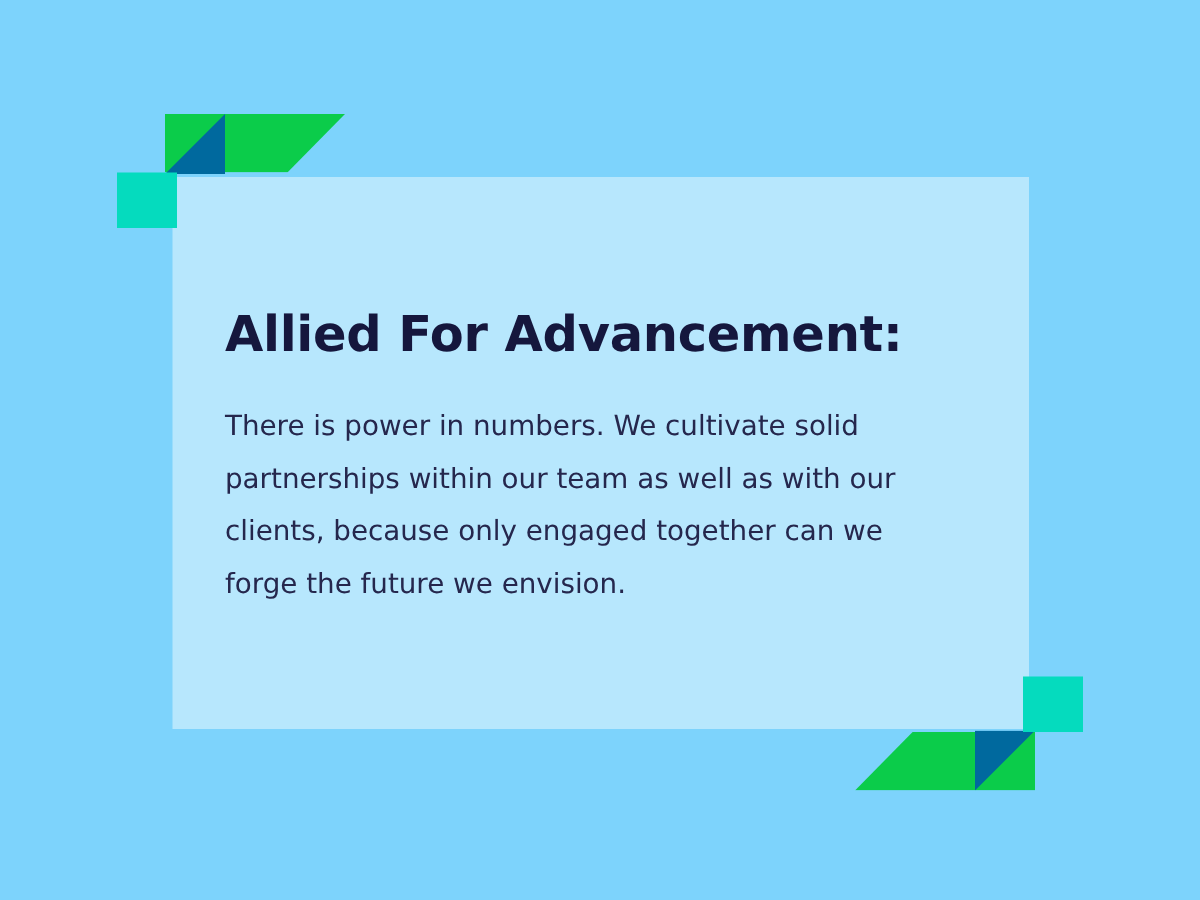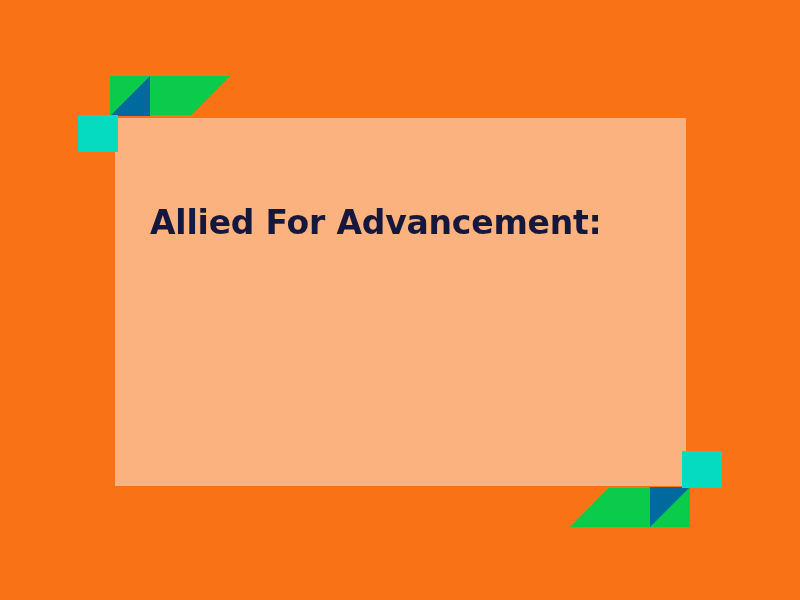--- a/index.html
+++ b/index.html
@@ -10,21 +10,21 @@
     width: 800px;
     height: 600px;
     overflow: hidden;
     font-family: "DejaVu Sans", sans-serif;
   }
 
   #slide {
     position: relative;
     width: 800px;
     height: 600px;
-    background: #f97316;
+    background: #7dd3fc;
     overflow: hidden;
   }
 
   
   .card {
     position: absolute;
     left: 115px;
     top: 118px;
     width: 571px;
     height: 368px;
@@ -118,15 +118,16 @@
   </div>
 
   <div class="deco deco-br">
     <div class="par-green"></div>
     <div class="tri-blue"></div>
     <div class="sq-cyan"></div>
   </div>
 
   <div class="content">
     <h1 class="title">Allied For Advancement:</h1>
+    <p class="body-text">There is power in numbers. We cultivate solid partnerships within our team as well as with our clients, because only engaged together can we forge the future we envision.</p>
   </div>
 
 </div>
 
 </body></html>

